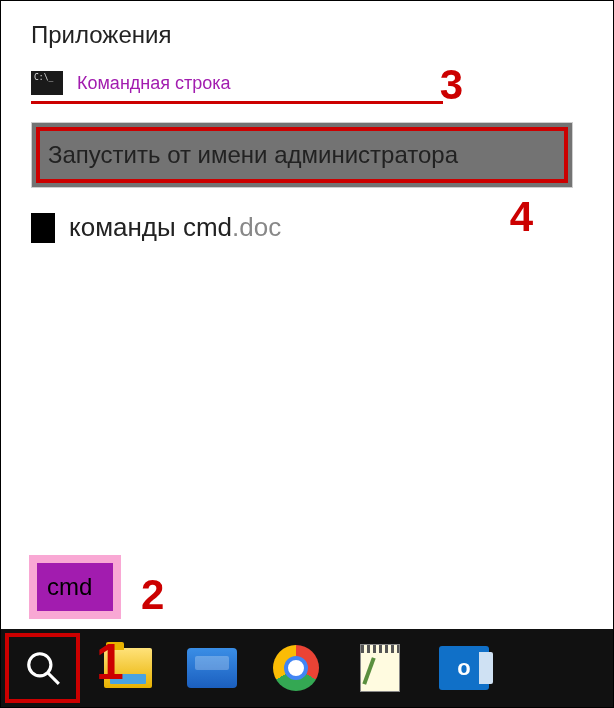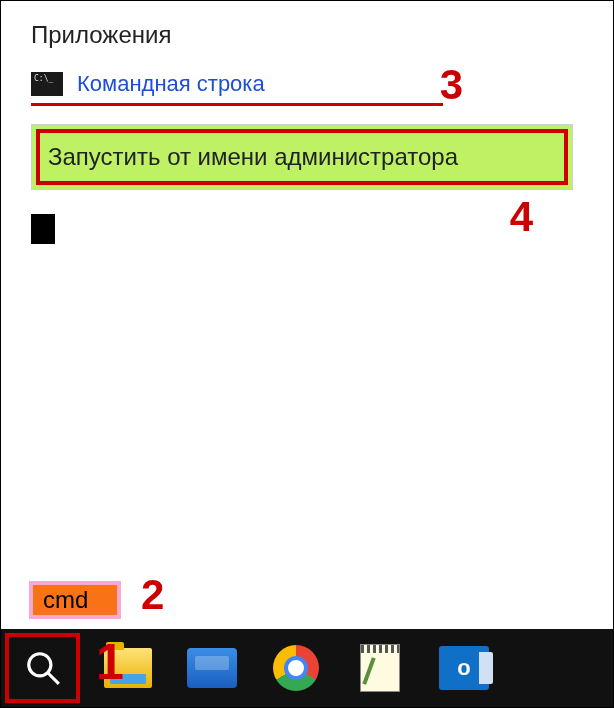--- a/index.html
+++ b/index.html
@@ -39,27 +39,27 @@
     .cmd-icon::before {
       content: 'C:\\_';
       position: absolute;
       top: 2px;
       left: 3px;
       color: #ddd;
       font-size: 8px;
       font-family: monospace;
     }
     .app-label {
-      font-size: 22px;
-      font-weight: 300;
-      color: #1d4ed8;
+      font-size: 18px;
+      font-weight: 300;
+      color: #a21caf;
     }
     .context-menu {
       margin-top: 18px;
-      background: #bef264;
+      background: #737373;
       border: 1px solid #cfcfcf;
       padding: 4px;
     }
     .menu-item {
       padding: 14px 12px;
       font-size: 24px;
       font-weight: 300;
       color: #222;
       cursor: pointer;
     }
@@ -86,26 +86,26 @@
     }
     .doc-label .ext {
       color: #888;
     }
     .search-row {
       position: absolute;
       left: 28px;
       bottom: 88px;
     }
     .search-input {
-      border: 4px solid #f9a8d4;
-      padding: 1px 10px;
+      border: 8px solid #f9a8d4;
+      padding: 10px 10px;
       font-size: 24px;
       font-weight: 300;
       width: 92px;
-      background: #f97316;
+      background: #a21caf;
       outline: none;
       font-family: inherit;
     }
     .taskbar {
       position: absolute;
       bottom: 0;
       left: 0;
       right: 0;
       height: 78px;
       background: #111;
@@ -205,20 +205,23 @@
     <div class="cmd-icon"></div>
     <div class="app-label">Командная строка</div>
   </div>
 
   <div class="context-menu">
     <div class="menu-item highlighted">Запустить от имени администратора</div>
   </div>
 
   <div class="doc-result">
     <div class="doc-icon"></div>
+    <div class="doc-label">
+      <span>команды cmd</span><span class="ext">.doc</span>
+    </div>
   </div>
 </div>
 
 <div class="search-row">
   <input class="search-input" value="cmd" style="">
 </div>
 
 <div class="taskbar">
   <div class="tb-btn tb-search">
     <svg viewBox="0 0 24 24">

